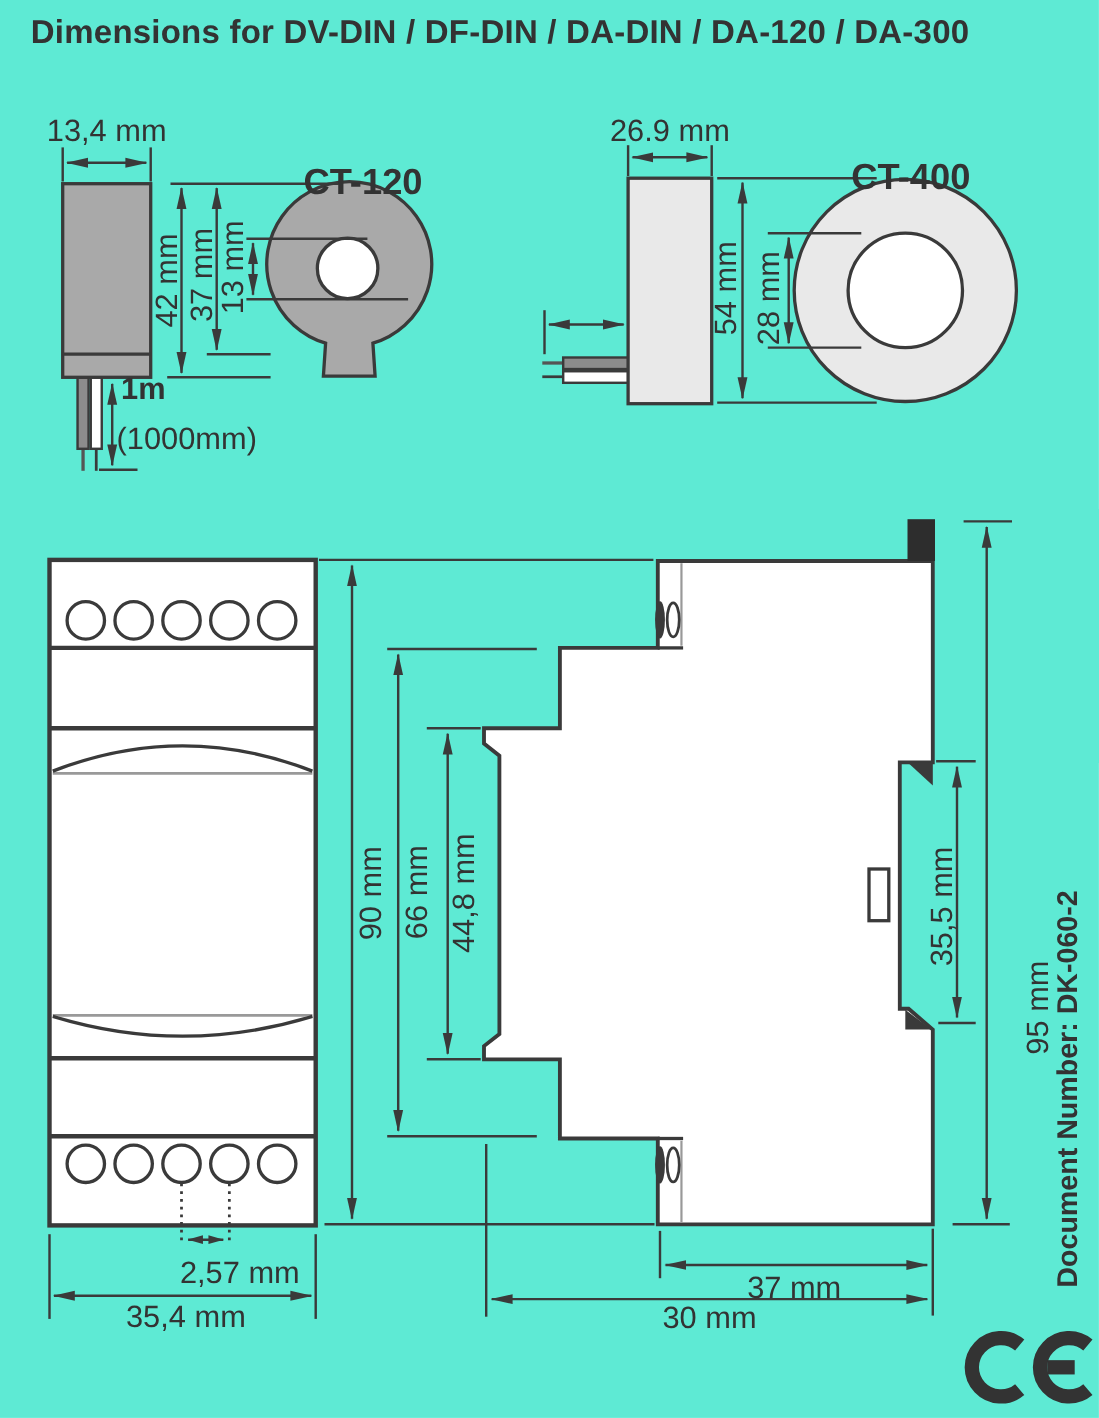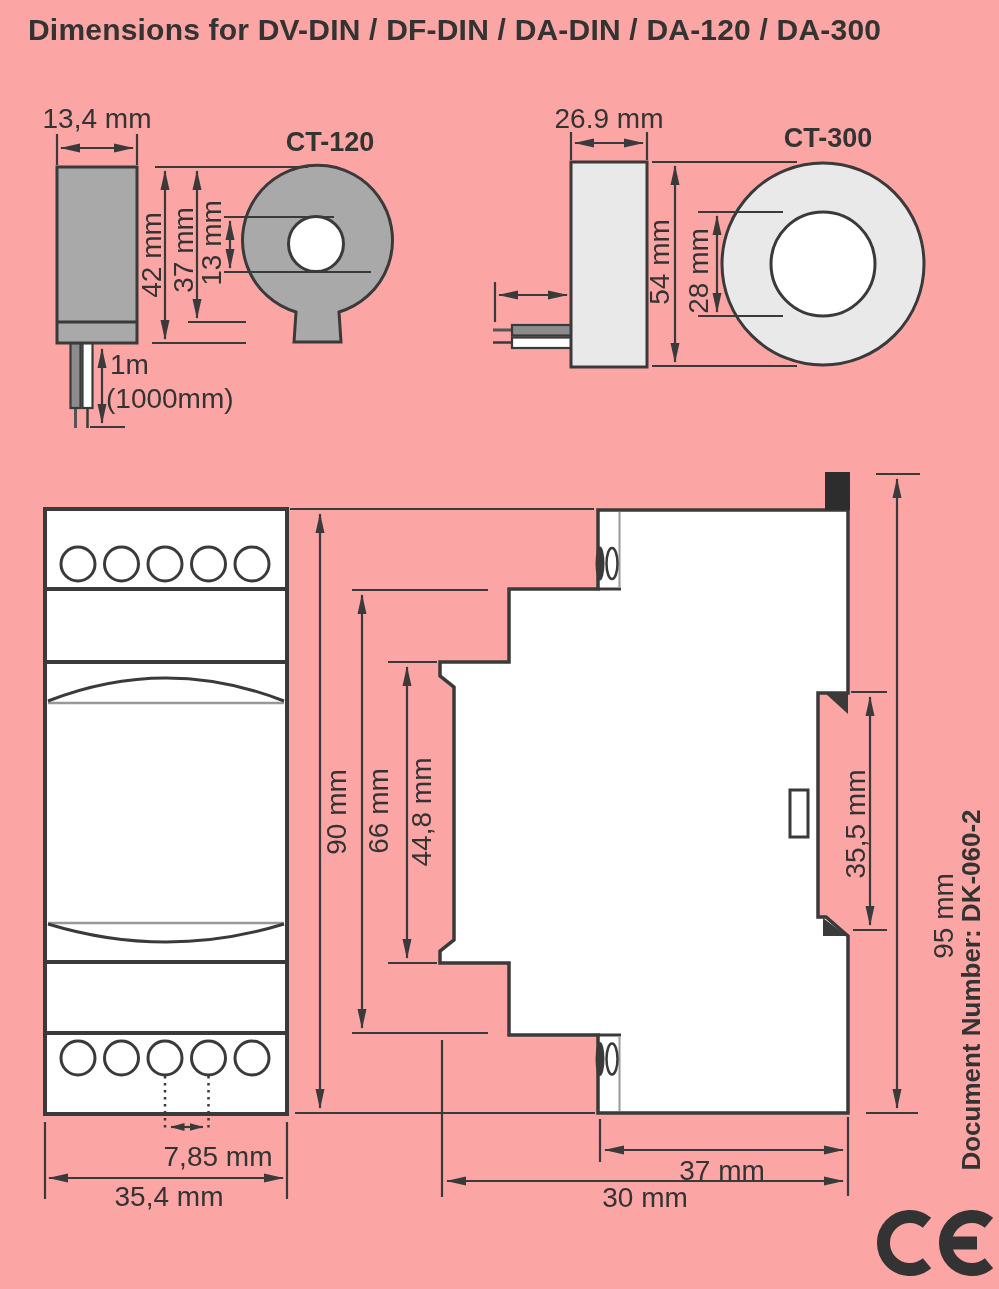--- a/index.html
+++ b/index.html
@@ -1,25 +1,25 @@
 <!DOCTYPE html>
 <html><head>
 <meta charset="utf-8">
 <style>
   html,body{margin:0;padding:0;background:#fff;}
-  #stage{position:relative;width:999px;height:1289px;background:#fca5a5;overflow:hidden;
+  #stage{position:relative;width:999px;height:1289px;background:#5eead4;overflow:hidden;
          font-family:"Liberation Sans","DejaVu Sans",sans-serif;color:#333;}
   #art{position:absolute;left:0;top:0;z-index:1;}
   .txt{position:absolute;z-index:2;white-space:nowrap;color:#333;}
   .hlabel{transform:translate(-50%,-50%);}
   .llabel{transform:translate(0,-50%);}
   .vlabel{transform:translate(-50%,-50%) rotate(-90deg);}
   .dimtxt{font-size:28px;}
   .title{font-size:30px;font-weight:bold;letter-spacing:0.2px;}
-  .ctlabel{font-size:27px;font-weight:bold;}
+  .ctlabel{font-size:33px;font-weight:bold;margin-top:23px;}
   .docnum{font-size:26px;font-weight:bold;}
   .madein{font-size:37px;font-weight:bold;letter-spacing:2px;}
 </style>
 </head>
 <body>
 
 <div id="stage">
 
   <svg id="art" width="999" height="1289" viewBox="0 0 999 1289">
     <defs>
@@ -168,39 +168,39 @@
     <g stroke="#333333" stroke-width="13" fill="none">
       <path d="M 927 1222.7 A 26.5 26.5 0 1 0 927 1263.3"></path>
       <path d="M 989 1222.7 A 26.5 26.5 0 1 0 989 1263.3"></path>
       <line x1="952" y1="1243" x2="977" y2="1243"></line>
     </g>
   </svg>
 
   <div class="txt title" style="left:28px;top:13px;">Dimensions for DV-DIN / DF-DIN / DA-DIN / DA-120 / DA-300</div>
 
   <div class="txt ctlabel hlabel" style="left:330px;top:142px;">CT-120</div>
-  <div class="txt ctlabel hlabel" style="left:828px;top:138px;">CT-300</div>
+  <div class="txt ctlabel hlabel" style="left:828px;top:138px;">CT-400</div>
 
   <div class="txt dimtxt hlabel" style="left:97px;top:119px;">13,4 mm</div>
   <div class="txt dimtxt vlabel" style="left:152px;top:255px;">42 mm</div>
   <div class="txt dimtxt vlabel" style="left:184px;top:250px;">37 mm</div>
   <div class="txt dimtxt vlabel" style="left:212px;top:243px;">13 mm</div>
-  <div class="txt dimtxt llabel" style="left:110px;top:365px;">1m</div>
+  <div class="txt dimtxt llabel" style="left:110px;top:354px;font-weight:bold;">1m</div>
   <div class="txt dimtxt llabel" style="left:106px;top:399px;">(1000mm)</div>
 
   <div class="txt dimtxt hlabel" style="left:609px;top:119px;">26.9 mm</div>
   <div class="txt dimtxt vlabel" style="left:660px;top:262px;">54 mm</div>
   <div class="txt dimtxt vlabel" style="left:699px;top:271px;">28 mm</div>
 
   <div class="txt dimtxt vlabel" style="left:337px;top:812px;">90 mm</div>
   <div class="txt dimtxt vlabel" style="left:379px;top:811px;">66 mm</div>
   <div class="txt dimtxt vlabel" style="left:422px;top:812px;">44,8 mm</div>
   <div class="txt dimtxt vlabel" style="left:856px;top:824px;">35,5 mm</div>
   <div class="txt dimtxt vlabel" style="left:944px;top:916px;">95 mm</div>
 
-  <div class="txt dimtxt hlabel" style="left:218px;top:1157px;">7,85 mm</div>
+  <div class="txt dimtxt hlabel" style="left:218px;top:1157px;">2,57 mm</div>
   <div class="txt dimtxt hlabel" style="left:169px;top:1197px;text-align:right;">35,4 mm</div>
   <div class="txt dimtxt hlabel" style="left:722px;top:1171px;">37 mm</div>
   <div class="txt dimtxt hlabel" style="left:645px;top:1198px;">30 mm</div>
 
   <div class="txt docnum vlabel" style="left:971px;top:990px;">Document Number: DK-060-2</div>
 
 </div>
 
 </body></html>

